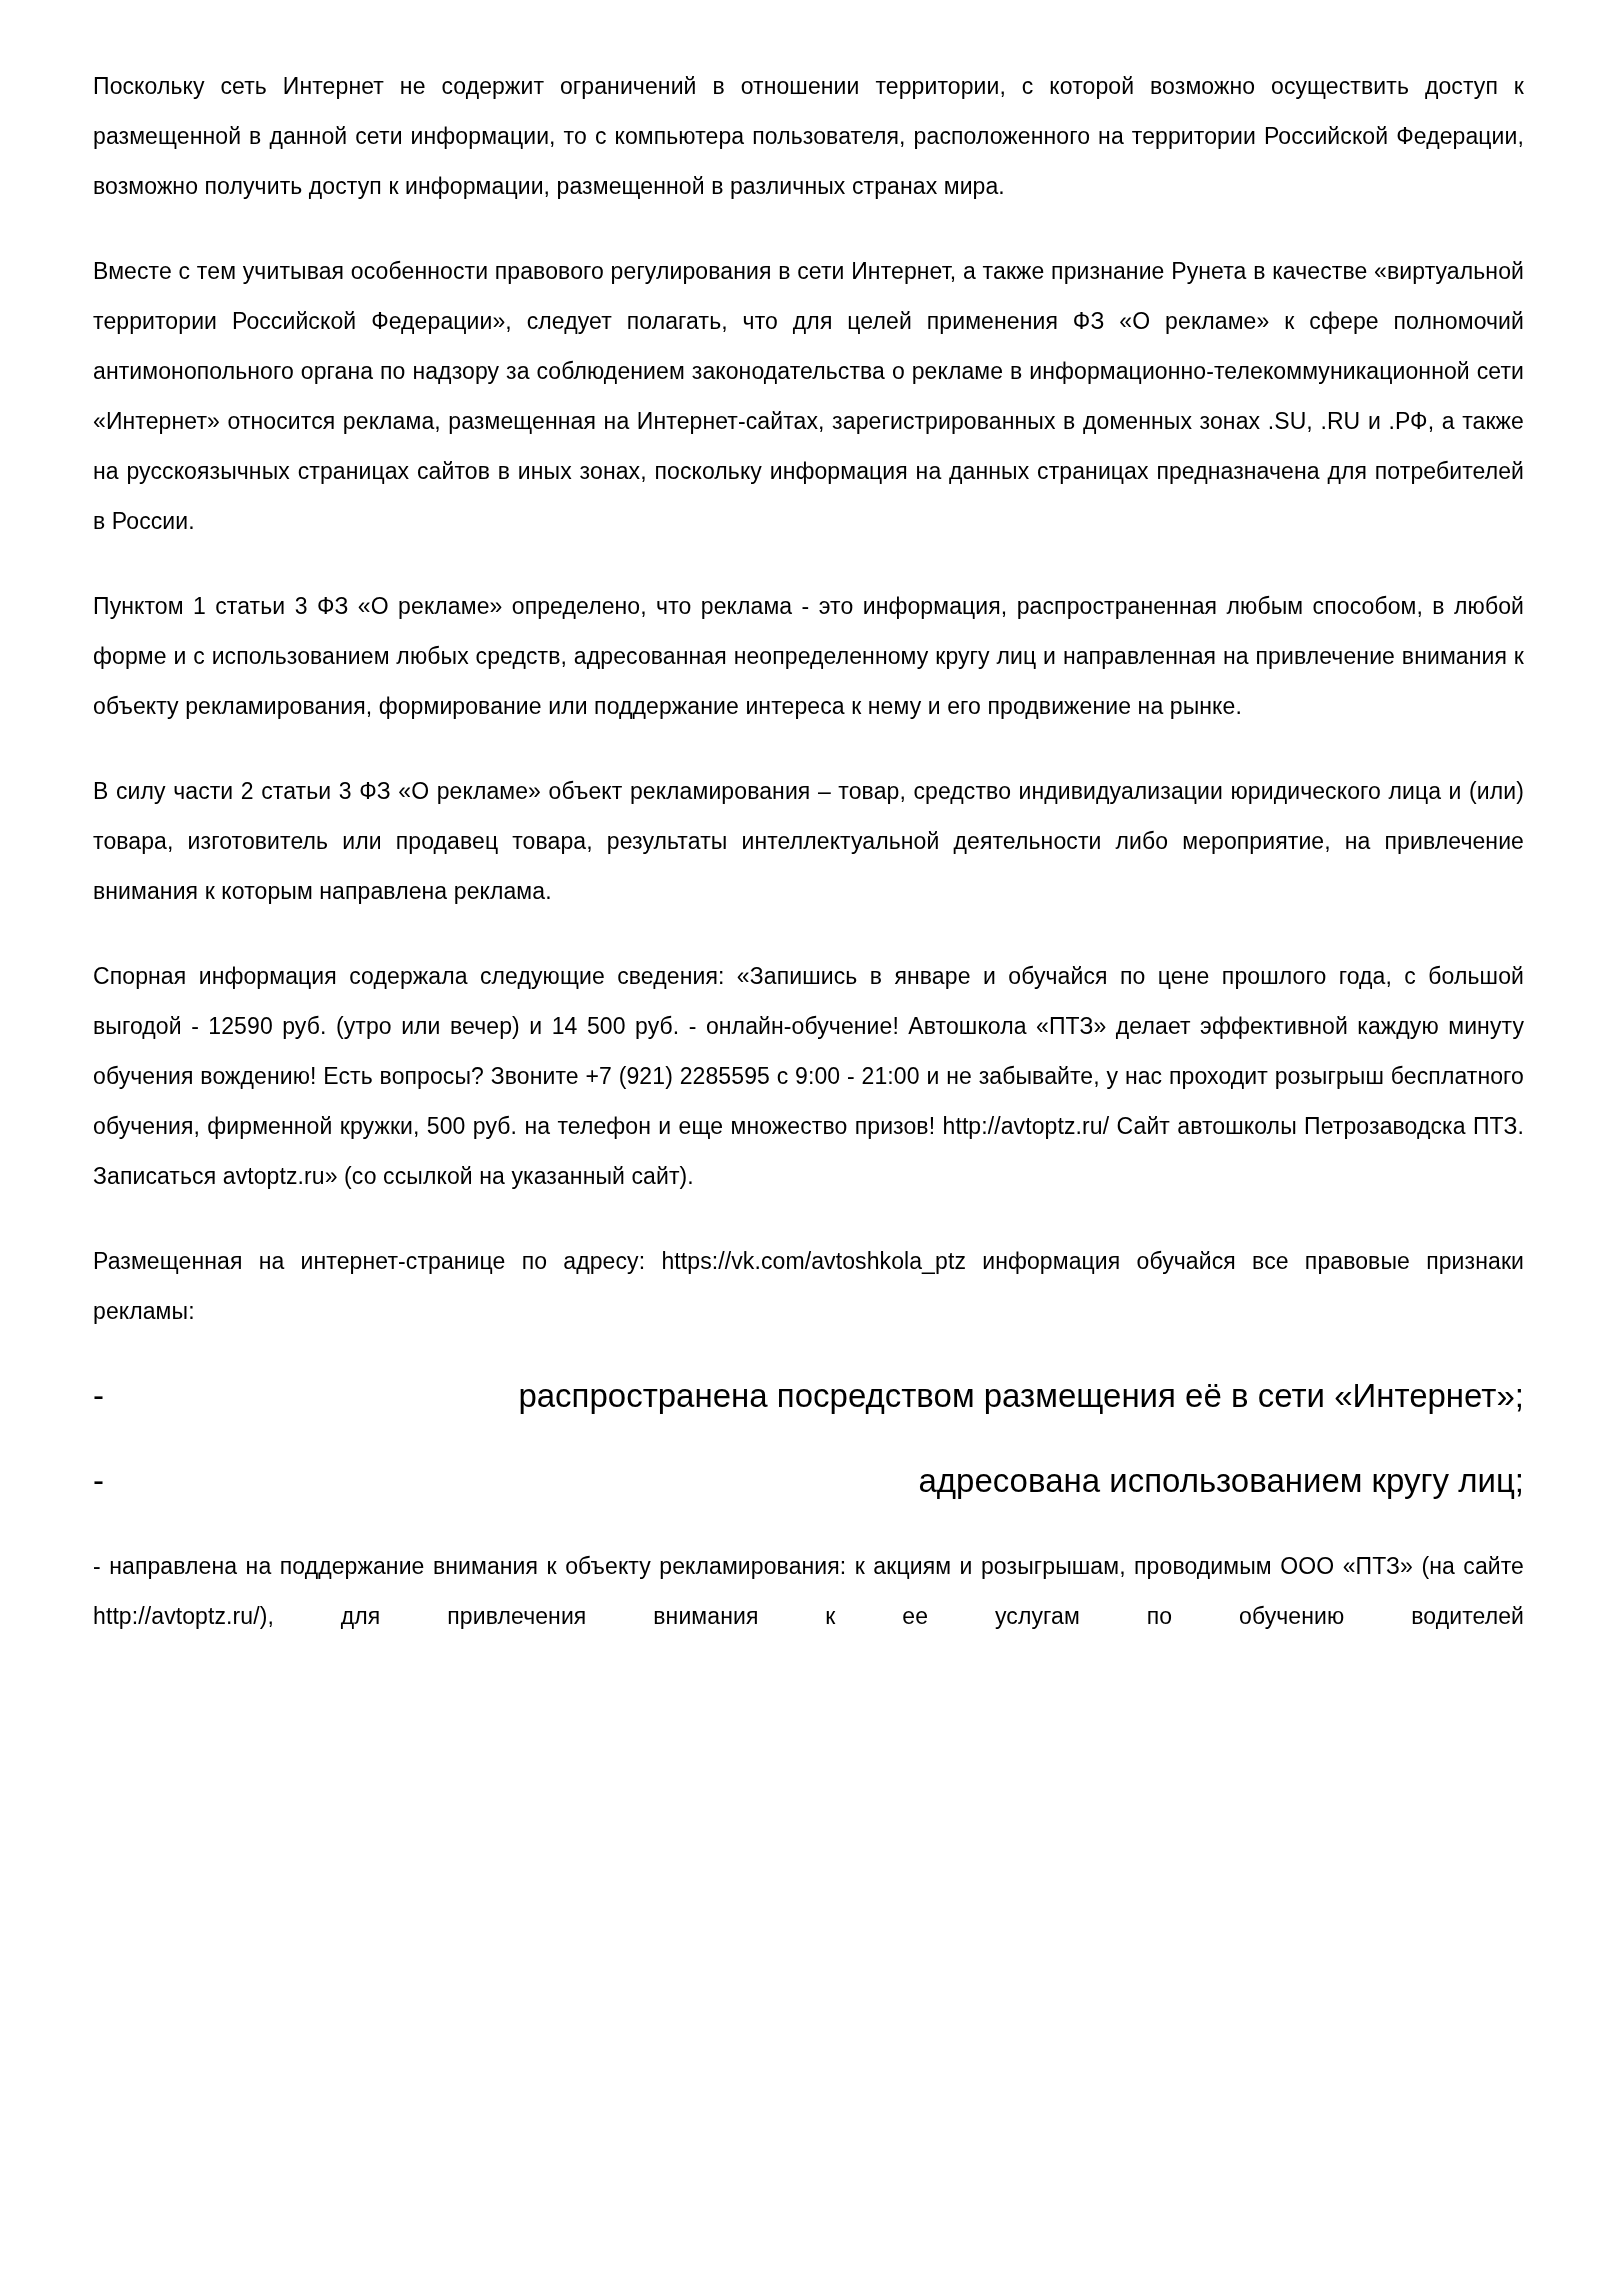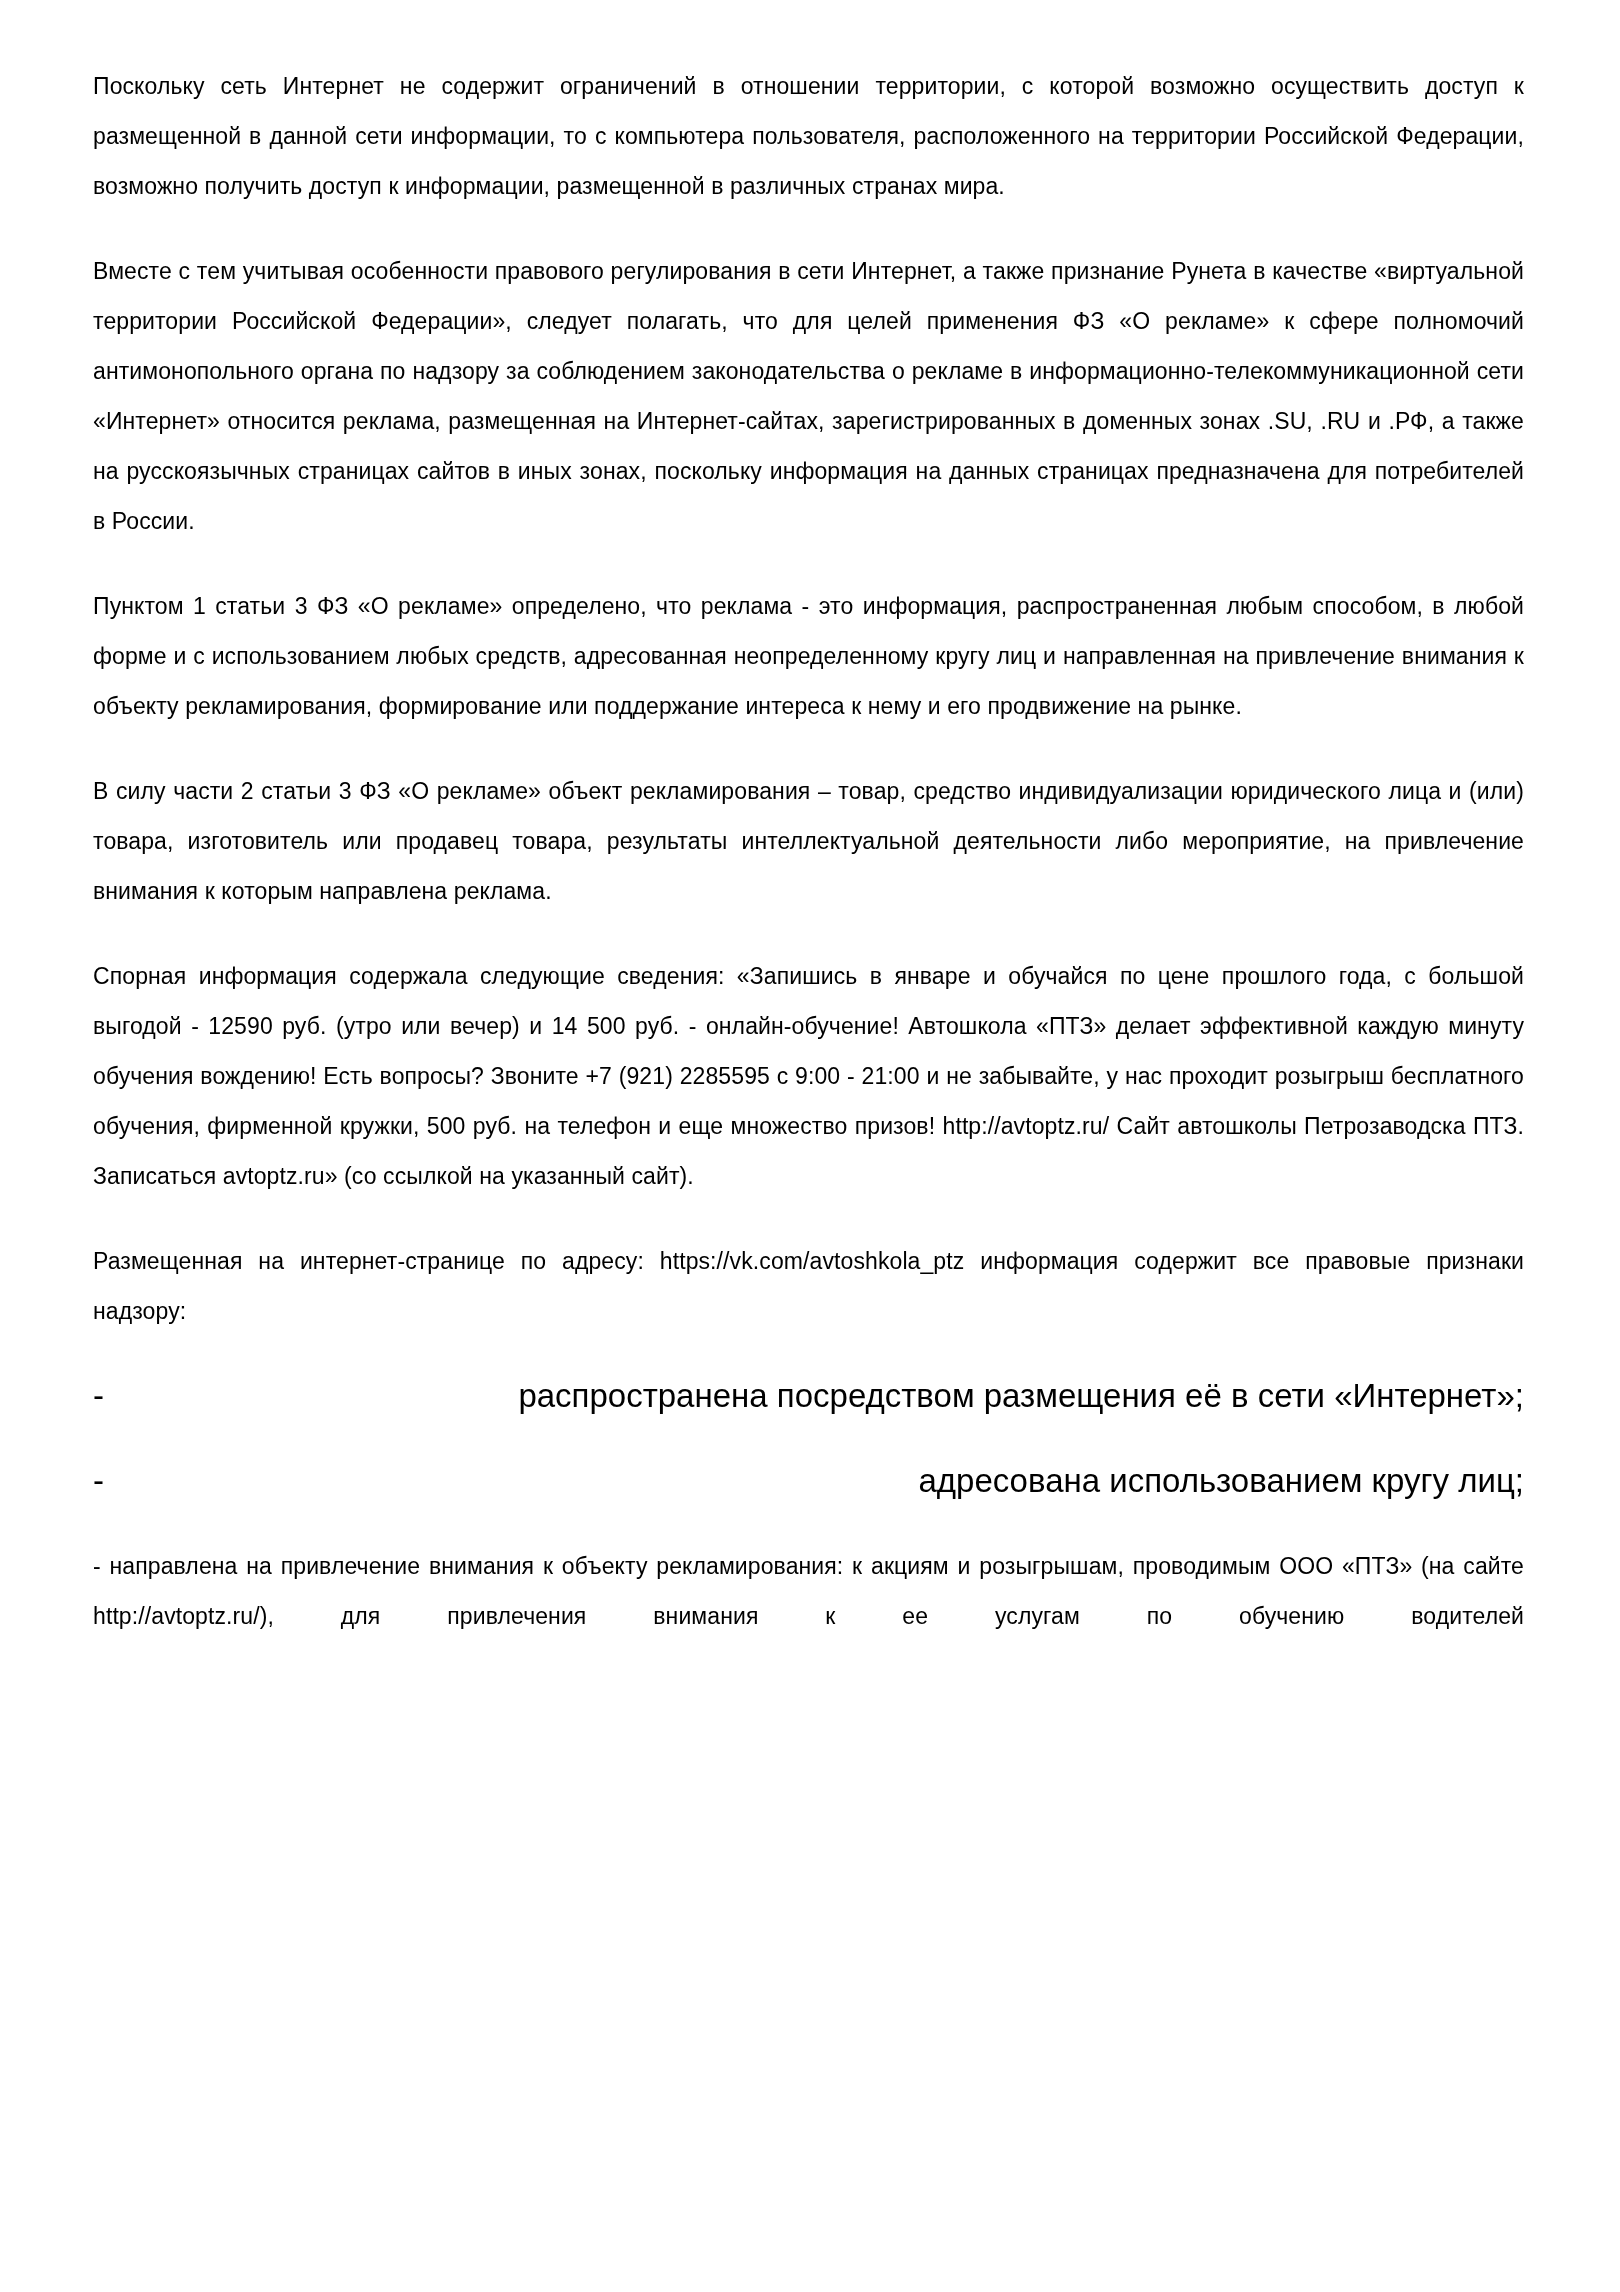--- a/index.html
+++ b/index.html
@@ -76,30 +76,30 @@
     <p class="para">Поскольку сеть Интернет не содержит ограничений в отношении территории, с которой возможно осуществить доступ к размещенной в данной сети информации, то с компьютера пользователя, расположенного на территории Российской Федерации, возможно получить доступ к информации, размещенной в различных странах мира.</p>
 
     <p class="para">Вместе с тем учитывая особенности правового регулирования в сети Интернет, а также признание Рунета в качестве «виртуальной территории Российской Федерации», следует полагать, что для целей применения ФЗ «О рекламе» к сфере полномочий антимонопольного органа по надзору за соблюдением законодательства о рекламе в информационно-телекоммуникационной сети «Интернет» относится реклама, размещенная на Интернет-сайтах, зарегистрированных в доменных зонах .SU, .RU и .РФ, а также на русскоязычных страницах сайтов в иных зонах, поскольку информация на данных страницах предназначена для потребителей в России.</p>
 
     <p class="para">Пунктом 1 статьи 3 ФЗ «О рекламе» определено, что реклама - это информация, распространенная любым способом, в любой форме и с использованием любых средств, адресованная неопределенному кругу лиц и направленная на привлечение внимания к объекту рекламирования, формирование или поддержание интереса к нему и его продвижение на рынке.</p>
 
     <p class="para">В силу части 2 статьи 3 ФЗ «О рекламе» объект рекламирования – товар, средство индивидуализации юридического лица и (или) товара, изготовитель или продавец товара, результаты интеллектуальной деятельности либо мероприятие, на привлечение внимания к которым направлена реклама.</p>
 
     <p class="para">Спорная информация содержала следующие сведения: «Запишись в январе и обучайся по цене прошлого года, с большой выгодой - 12590 руб. (утро или вечер) и 14 500 руб. - онлайн-обучение! Автошкола «ПТЗ» делает эффективной каждую минуту обучения вождению! Есть вопросы? Звоните +7 (921) 2285595 с 9:00 - 21:00    и не забывайте, у нас проходит розыгрыш бесплатного обучения, фирменной кружки, 500 руб. на телефон и еще множество призов! http://avtoptz.ru/ Сайт автошколы Петрозаводска ПТЗ. Записаться avtoptz.ru» (со ссылкой на указанный сайт).</p>
 
-    <p class="para">Размещенная на интернет-странице по адресу: https://vk.com/avtoshkola_ptz информация содержит все правовые признаки надзору:</p>
+    <p class="para">Размещенная на интернет-странице по адресу: https://vk.com/avtoshkola_ptz информация обучайся все правовые признаки рекламы:</p>
 
     <ul class="bullets">
       <li class="bullet">
         <span class="dash">-</span>
         <span class="btext">распространена посредством размещения её в сети «Интернет»;</span>
       </li>
       <li class="bullet">
         <span class="dash">-</span>
         <span class="btext">адресована использованием кругу лиц;</span>
       </li>
     </ul>
 
-    <p class="para force-just">- направлена на привлечение внимания к объекту рекламирования: к акциям и розыгрышам, проводимым ООО «ПТЗ» (на сайте http://avtoptz.ru/), для привлечения внимания к ее услугам по обучению водителей</p>
+    <p class="para force-just">- направлена на поддержание внимания к объекту рекламирования: к акциям и розыгрышам, проводимым ООО «ПТЗ» (на сайте http://avtoptz.ru/), для привлечения внимания к ее услугам по обучению водителей</p>
 
   </div>
 </div>
 
 
 </body></html>

